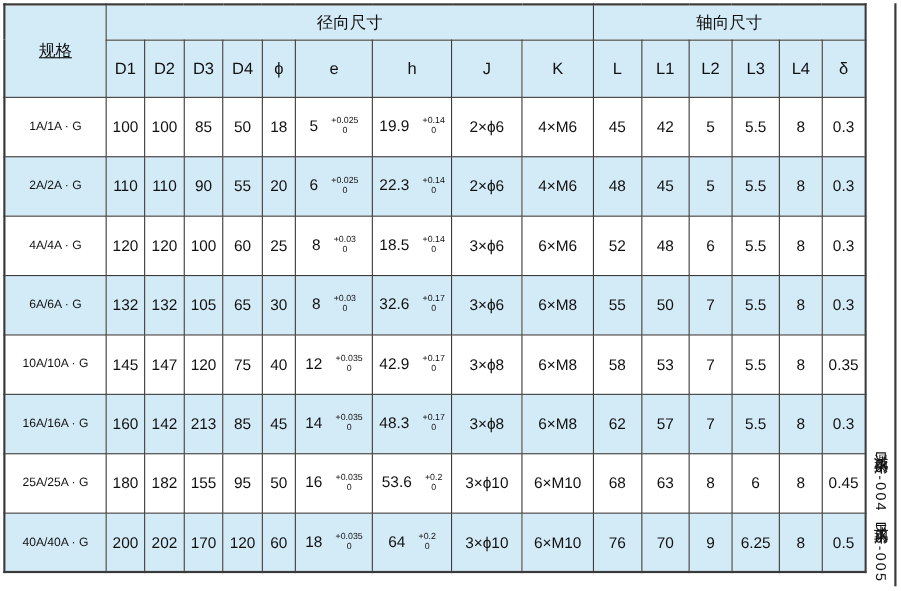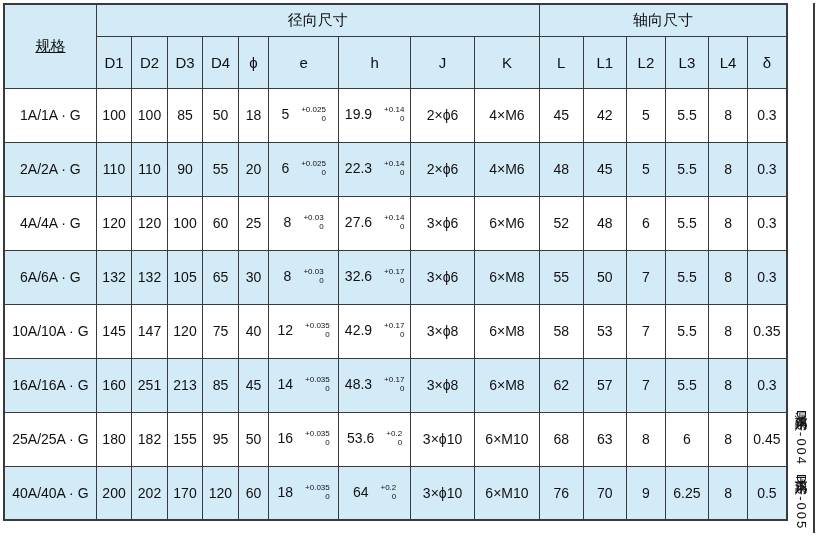--- a/index.html
+++ b/index.html
@@ -26,26 +26,26 @@
     font-weight:normal;
     overflow:hidden;
     white-space:nowrap;
   }
   .dim thead th { background:#d3eaf7; }
   .group-row th { height:32px; font-size:15px;margin-top:20px; }
   .col-row th  { height:52px; font-size:15px; }
   .spec-h { font-size:15px;text-decoration:underline; }
   .dim tbody td { height:54px; font-size:14px; background:#ffffff; }
   .dim tbody tr.alt td { background:#d3eaf7; }
-  .dim tbody td.spec { font-size:14px; }
+  .dim tbody td.spec { font-size:11px; }
 
   .tol {
     display:inline-flex;
     flex-direction:column;
-    align-items:flex-end;
+    align-items:center;
     font-size:8px;
     line-height:9px;
     vertical-align:middle;
     margin-left:12px;
     transform:translateY(-1px);
   }
   .tsup, .tsub { display:block; }
 
   .side-strip {
     width:27px;
@@ -167,21 +167,21 @@
           <td class="spec">4A/4A · G</td>
           <td>120</td>
           <td>120</td>
           <td>100</td>
           <td>60</td>
           <td>25</td>
           <td><span>8</span><span class="tol">
               <span class="tsup">+0.03</span>
               <span class="tsub">0</span>
             </span></td>
-          <td><span>27.6</span><span class="tol">
+          <td><span>18.5</span><span class="tol">
               <span class="tsup">+0.14</span>
               <span class="tsub">0</span>
             </span></td>
           <td>3×ϕ6</td>
           <td>6×M6</td>
           <td>52</td>
           <td>48</td>
           <td>6</td>
           <td>5.5</td>
           <td>8</td>
@@ -231,21 +231,21 @@
           <td>58</td>
           <td>53</td>
           <td>7</td>
           <td>5.5</td>
           <td>8</td>
           <td>0.35</td>
         </tr>
         <tr class="alt">
           <td class="spec">16A/16A · G</td>
           <td>160</td>
-          <td>251</td>
+          <td>142</td>
           <td>213</td>
           <td>85</td>
           <td>45</td>
           <td><span>14</span><span class="tol">
               <span class="tsup">+0.035</span>
               <span class="tsub">0</span>
             </span></td>
           <td><span>48.3</span><span class="tol">
               <span class="tsup">+0.17</span>
               <span class="tsub">0</span>

